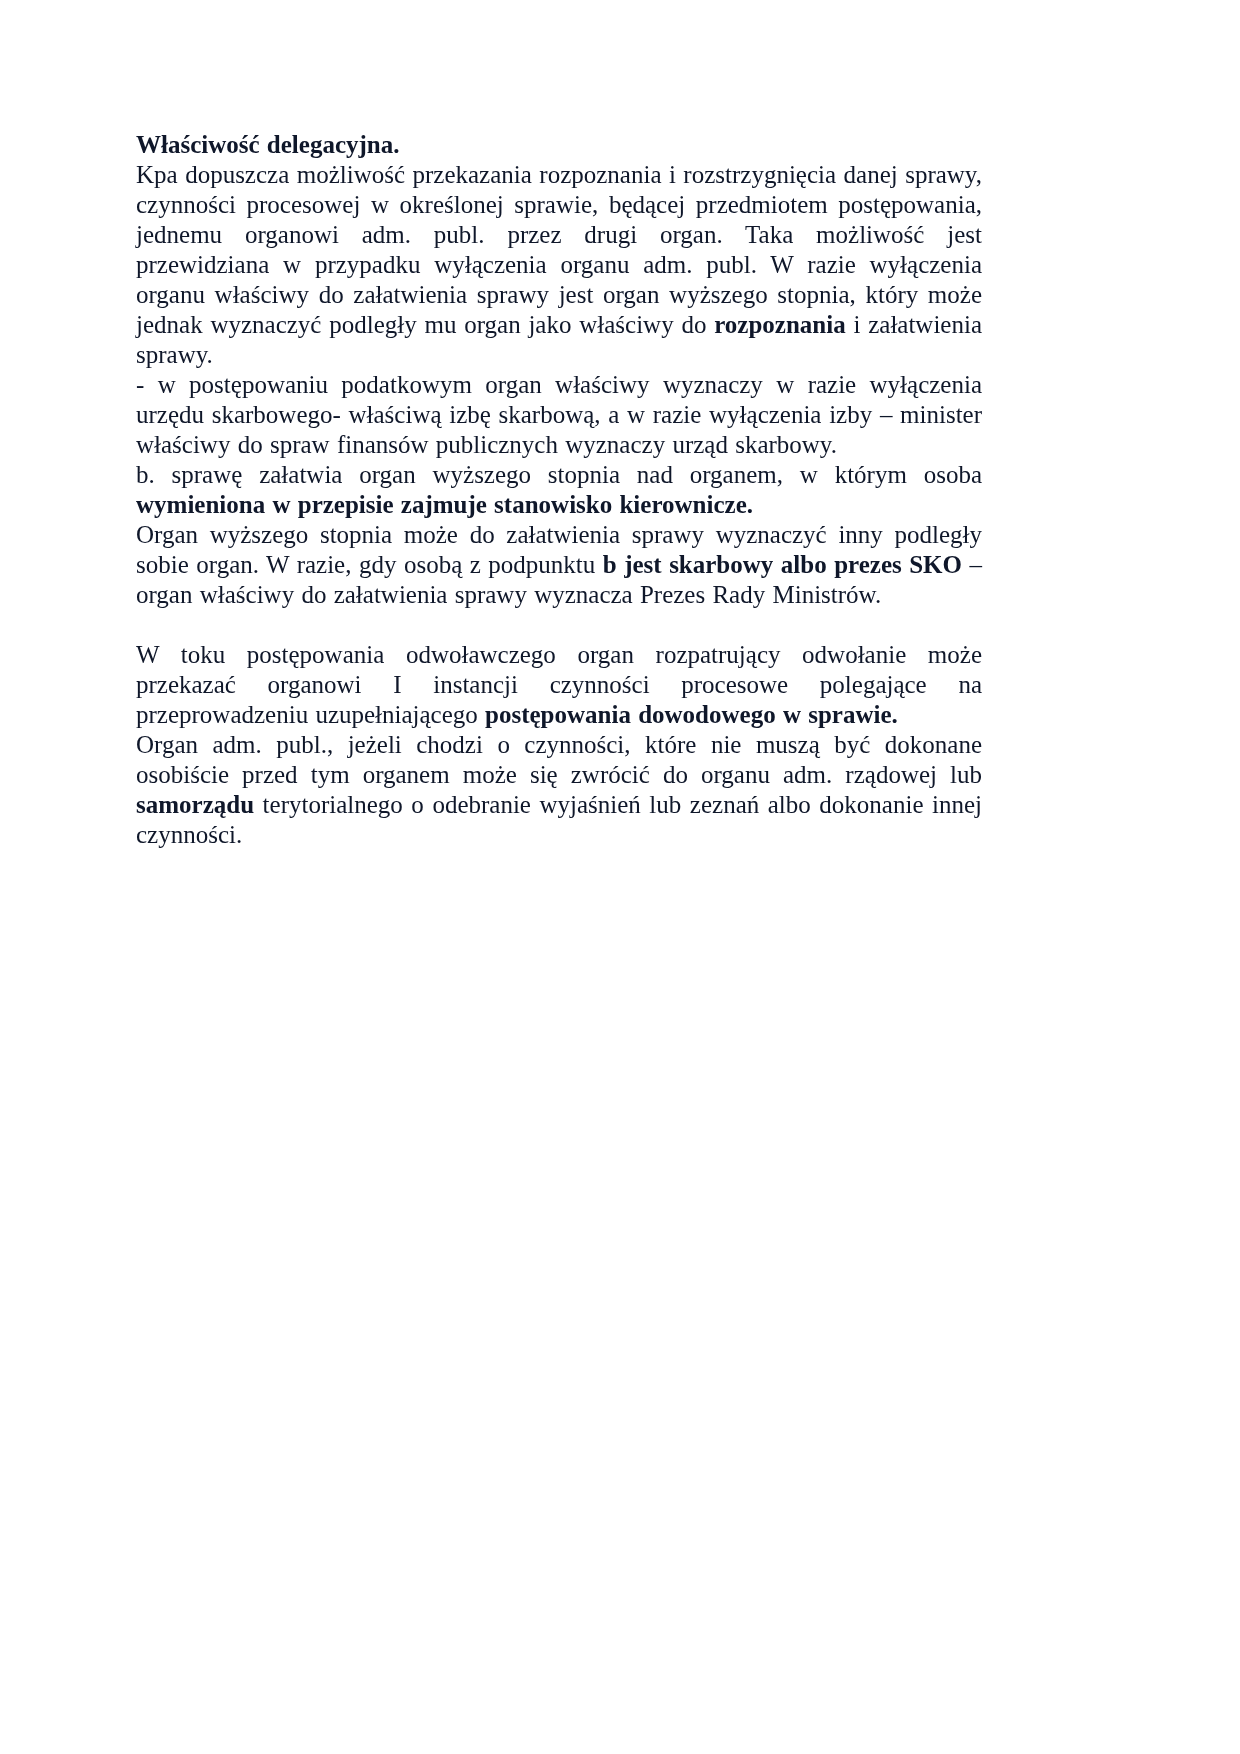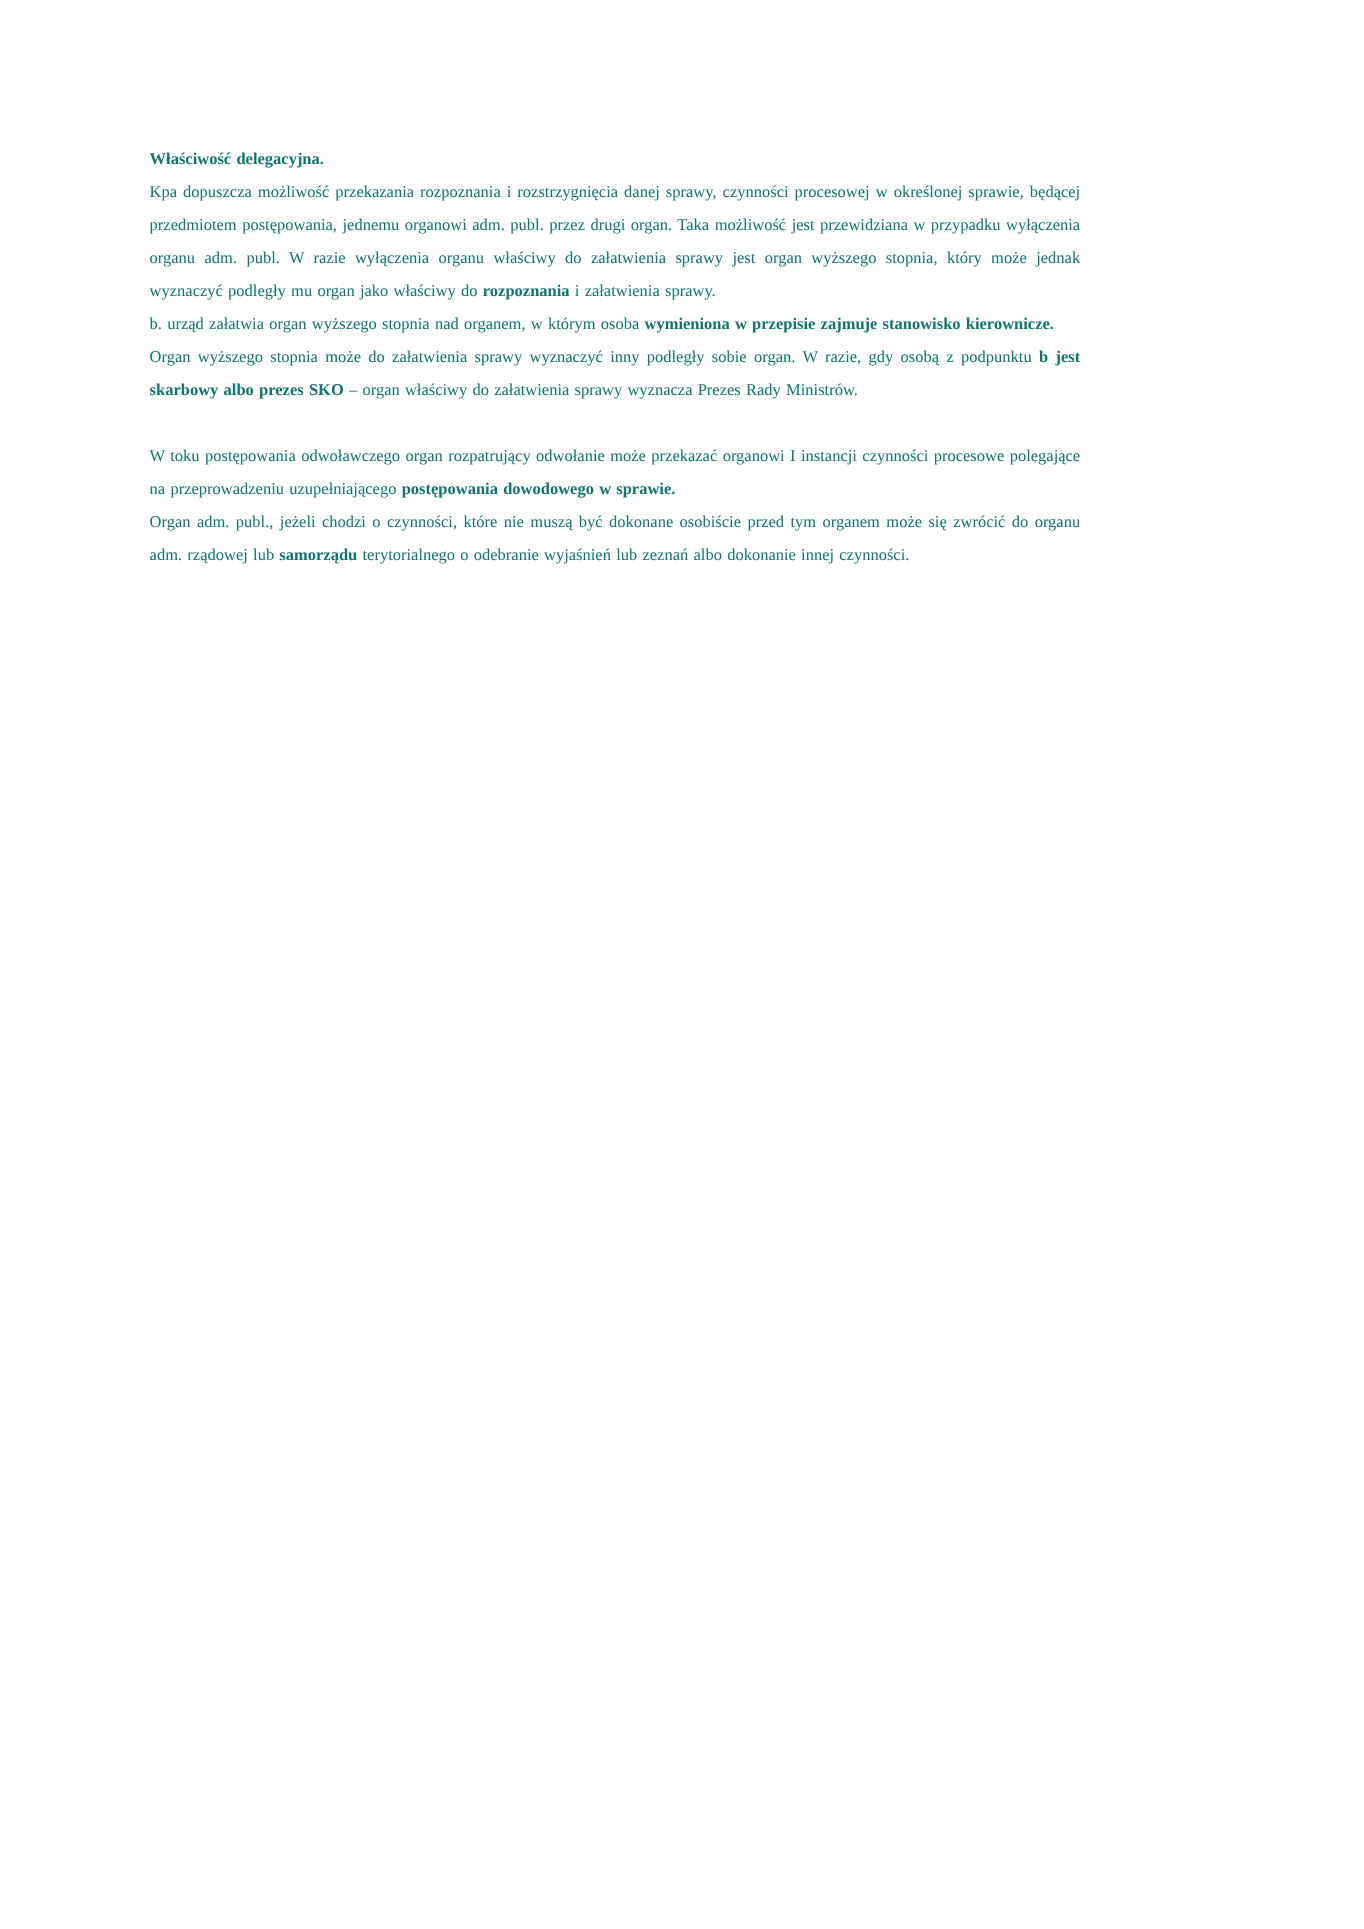--- a/index.html
+++ b/index.html
@@ -15,47 +15,48 @@
   }
   .doc {
     box-sizing: border-box;
     width: 1240px;
     min-height: 1754px;
     padding: 130px 258px 60px 136px;
     background: #ffffff;
   }
   .para {
     margin: 0;
-    font-size: 15px;
+    font-size: 25px;
     line-height: 30px;
     text-align: justify;
-    color: #0f766e;
+    color: #0f172a;
     word-spacing: 1px;
   }
   .b {
     font-weight: bold;
   }
   .blank-line {
     height: 30px;
   }
 </style>
 </head>
 <body>
 
 <div class="doc">
 
   <p class="para"><span class="b">Właściwość delegacyjna.</span></p>
 
   <p class="para"><span>Kpa dopuszcza możliwość przekazania rozpoznania i rozstrzygnięcia danej sprawy, czynności procesowej w określonej sprawie, będącej przedmiotem postępowania, jednemu organowi adm. publ. przez drugi organ. Taka możliwość jest przewidziana w przypadku wyłączenia organu adm. publ. W razie wyłączenia organu właściwy do załatwienia sprawy jest organ wyższego stopnia, który może jednak wyznaczyć podległy mu organ jako właściwy do </span><span class="b">rozpoznania</span><span> i załatwienia sprawy.</span></p>
 
+  <p class="para"><span>- w postępowaniu podatkowym organ właściwy wyznaczy w razie wyłączenia urzędu skarbowego- właściwą izbę skarbową, a w razie wyłączenia izby – minister właściwy do spraw finansów publicznych wyznaczy urząd skarbowy.</span></p>
 
 
 
 
-  <p class="para"><span>b. urząd załatwia organ wyższego stopnia nad organem, w którym osoba </span><span class="b">wymieniona w przepisie zajmuje stanowisko kierownicze.</span></p>
+  <p class="para"><span>b. sprawę załatwia organ wyższego stopnia nad organem, w którym osoba </span><span class="b">wymieniona w przepisie zajmuje stanowisko kierownicze.</span></p>
 
   <p class="para"><span>Organ wyższego stopnia może do załatwienia sprawy wyznaczyć inny podległy sobie organ. W razie, gdy osobą z podpunktu </span><span class="b">b jest skarbowy albo prezes SKO</span><span> – organ właściwy do załatwienia sprawy wyznacza Prezes Rady Ministrów.</span></p>
 
   <div class="blank-line"></div>
 
   <p class="para"><span>W toku postępowania odwoławczego organ rozpatrujący odwołanie może przekazać organowi I instancji czynności procesowe polegające na przeprowadzeniu uzupełniającego </span><span class="b">postępowania dowodowego w sprawie.</span></p>
 
   <p class="para"><span>Organ adm. publ., jeżeli chodzi o czynności, które nie muszą być dokonane osobiście przed tym organem może się zwrócić do organu adm. rządowej lub </span><span class="b">samorządu</span><span> terytorialnego o odebranie wyjaśnień lub zeznań albo dokonanie innej czynności.</span></p>
 
 </div>

